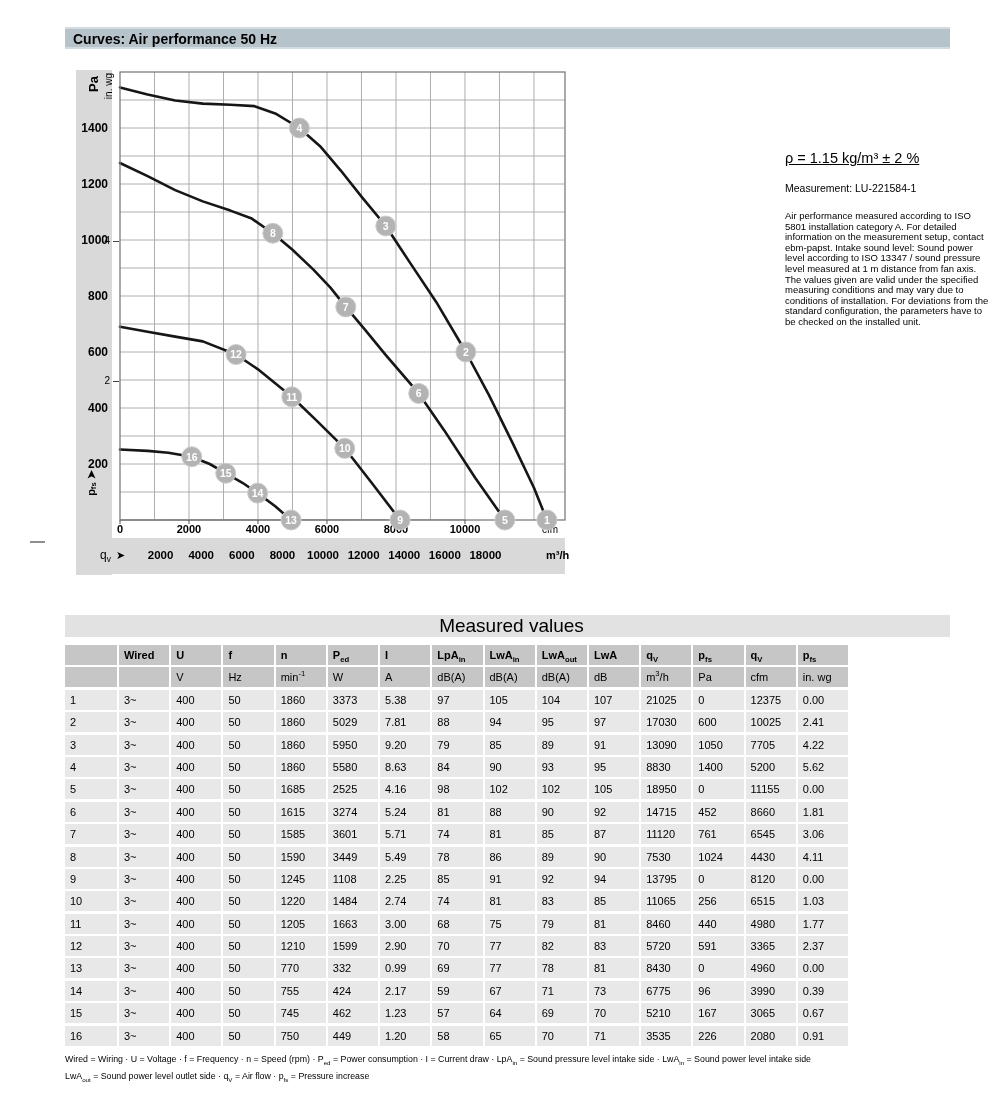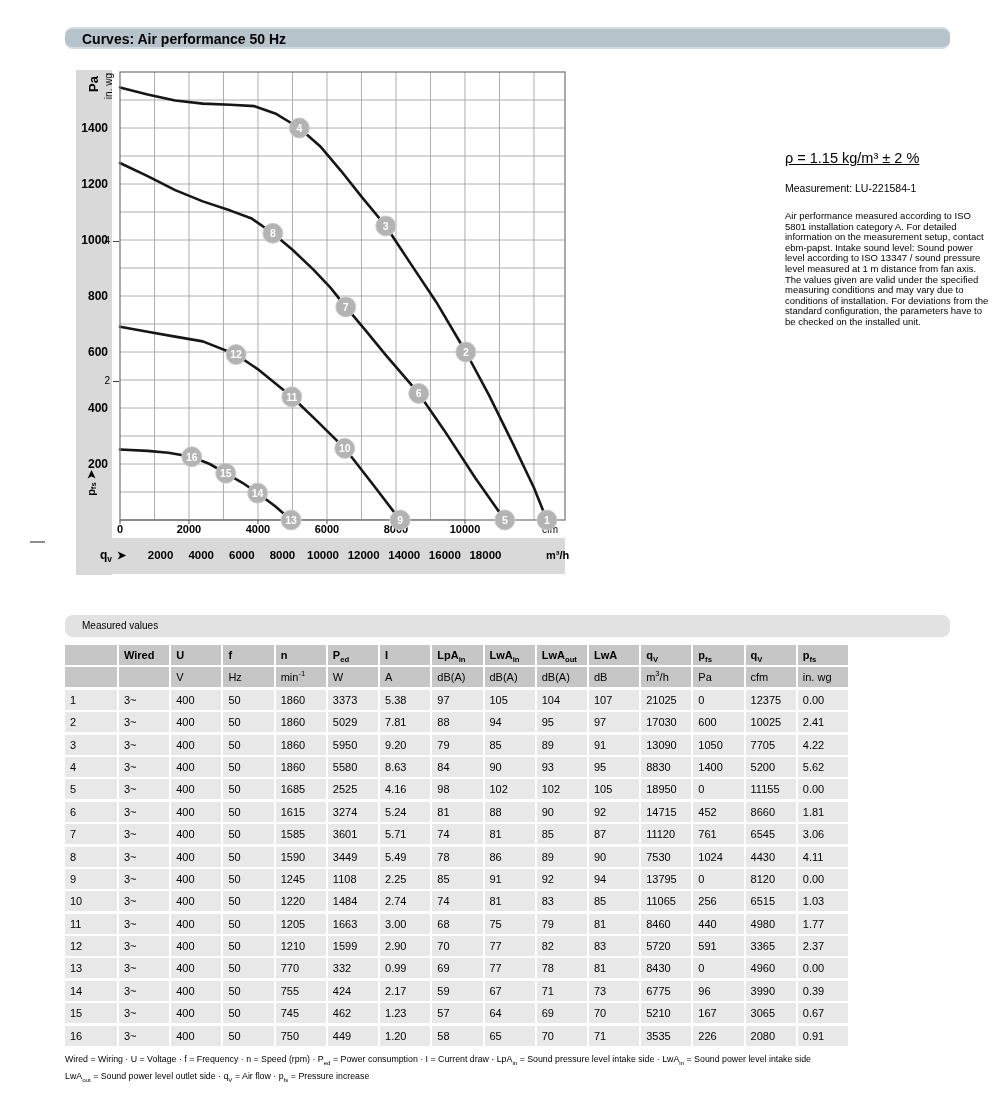--- a/index.html
+++ b/index.html
@@ -1,35 +1,35 @@
 <!DOCTYPE html>
 <html style="--section-blue: #b7c3cb; --section-blue-light: #d2dbe0; --section-gray: #e2e2e2; --axis-strip: #d9d9d9; --grid: #a5a5a5; --plot-border: #7d7d7d; --fan-curve: #161616; --system-curve: #9c9c9c; --marker-fill: #b3b3b3; --marker-ring: #cccccc; --th-bg: #c6c6c6; --td-bg: #e8e8e8;"><head>
 <meta charset="utf-8">
 <style>
   html,body{margin:0;padding:0;background:#fff;}
   .page{position:relative;width:1000px;height:1098px;background:#fff;overflow:hidden;
         font-family:"Liberation Sans",sans-serif;color:#000;}
 
   
-  .bar{position:absolute;left:65px;width:885px;box-sizing:border-box;padding-left:17px;border-radius:8px;}
+  .bar{position:absolute;left:65px;width:885px;box-sizing:border-box;padding-left:8px;}
   .bar-curves{top:27px;height:22px;line-height:20px;background:var(--section-blue);
               border-top:2px solid var(--section-blue-light);border-bottom:2px solid var(--section-blue-light);
               font-weight:bold;font-size:14px;}
-  .bar-measured{top:615px;height:22px;line-height:22px;background:var(--section-gray);font-size:10px;}
+  .bar-measured{top:615px;height:22px;line-height:22px;background:var(--section-gray);font-size:19px;text-align:center;}
 
   
   .axis-strip{position:absolute;left:76px;top:70px;width:36px;height:505px;background:var(--axis-strip);}
   .qv-bar{position:absolute;left:92px;top:538px;width:473px;height:36px;background:var(--axis-strip);}
   .page-dash{position:absolute;left:30px;top:541px;width:15px;height:2px;background:#8f8f8f;}
 
   .vlabel{position:absolute;writing-mode:vertical-rl;transform:rotate(180deg);}
   #label-pa{left:86px;top:76px;font-weight:bold;font-size:13px;}
   #label-inwg{left:103px;top:73px;font-size:10px;}
   #label-pfs{left:84px;top:470px;font-weight:bold;font-size:11px;}
-  #qv-axis-label{position:absolute;left:100px;top:548px;font-weight:bold;font-size:12px;}
+  #qv-axis-label{position:absolute;left:100px;top:548px;font-weight:normal;font-size:12px;}
   .qv-arrow{font-size:11px;margin-left:5px;}
 
   #chart-labels{position:absolute;left:0;top:0;width:1000px;height:0;}
   #chart-labels div{position:absolute;white-space:nowrap;}
   .pa-tick{font-weight:bold;font-size:12px;width:48px;text-align:right;line-height:14px;}
   .inwg-tick{font-size:10px;width:16px;text-align:right;line-height:12px;}
   .inwg-tickmark{background:#444;}
   .cfm-tick{font-weight:bold;font-size:11px;transform:translateX(-50%);}
   .cfm-unit{font-size:10px;}
   .qv-tick{font-weight:bold;font-size:11.5px;transform:translateX(-50%);}

